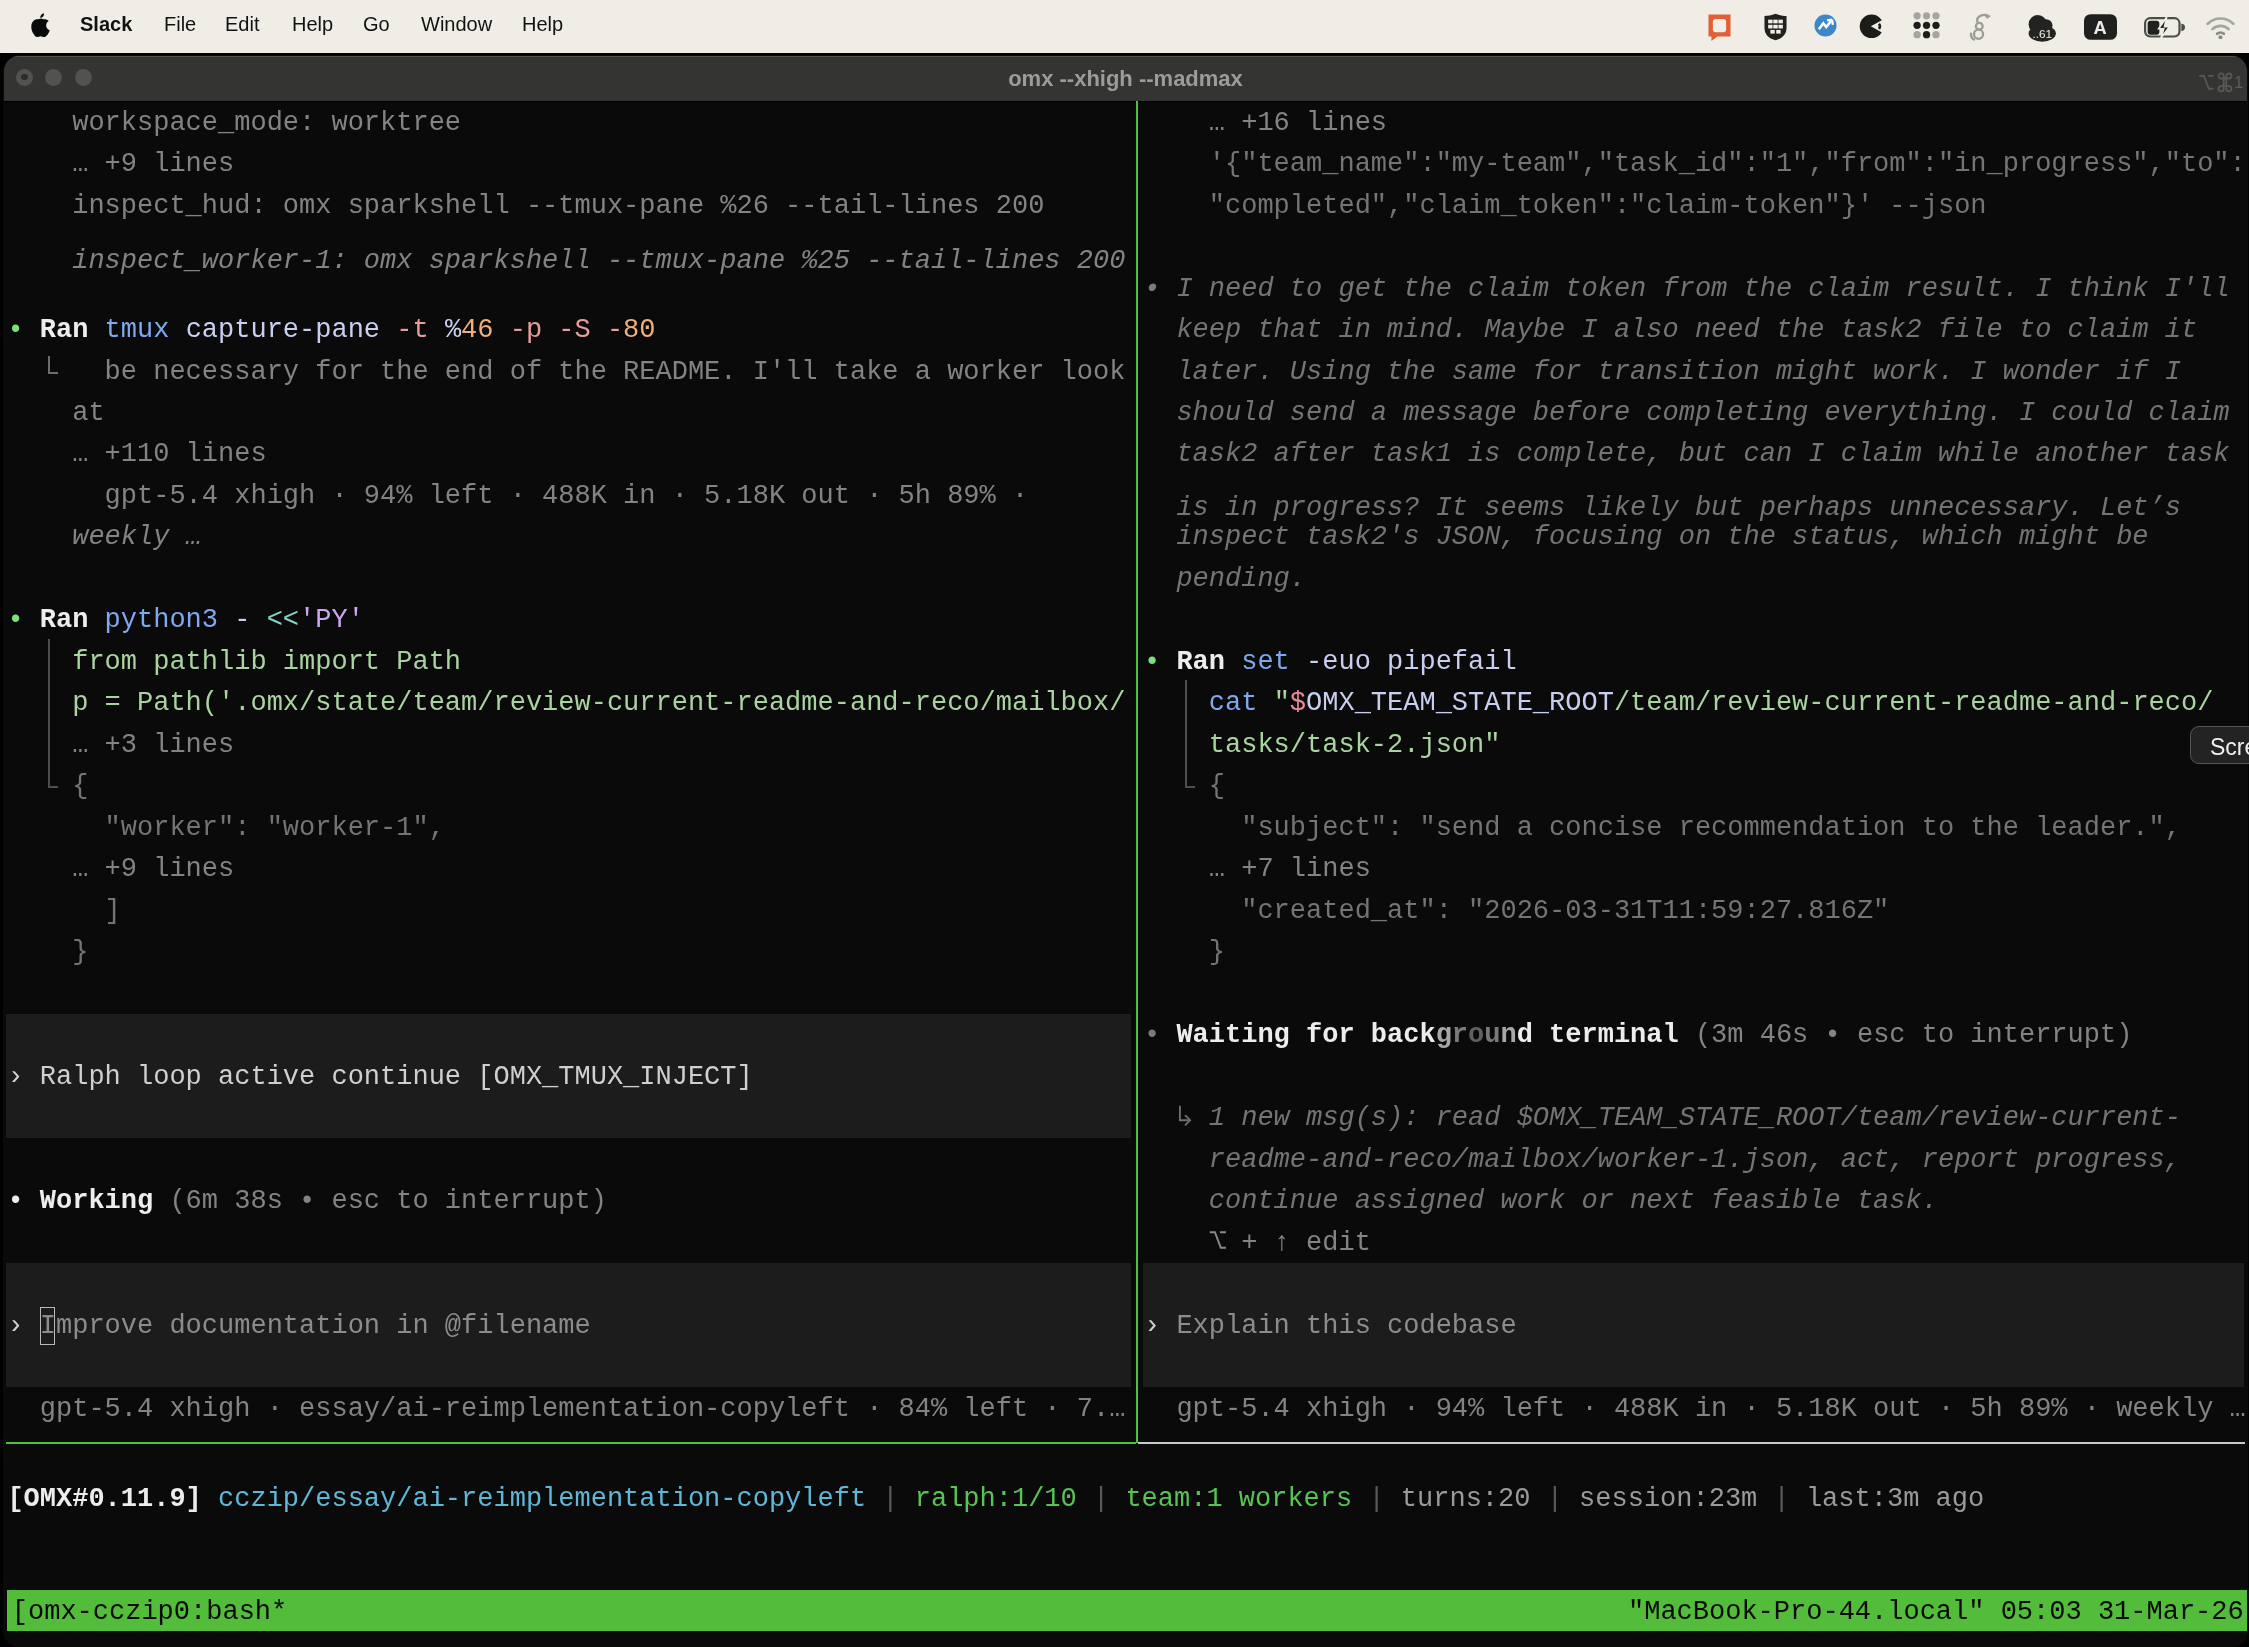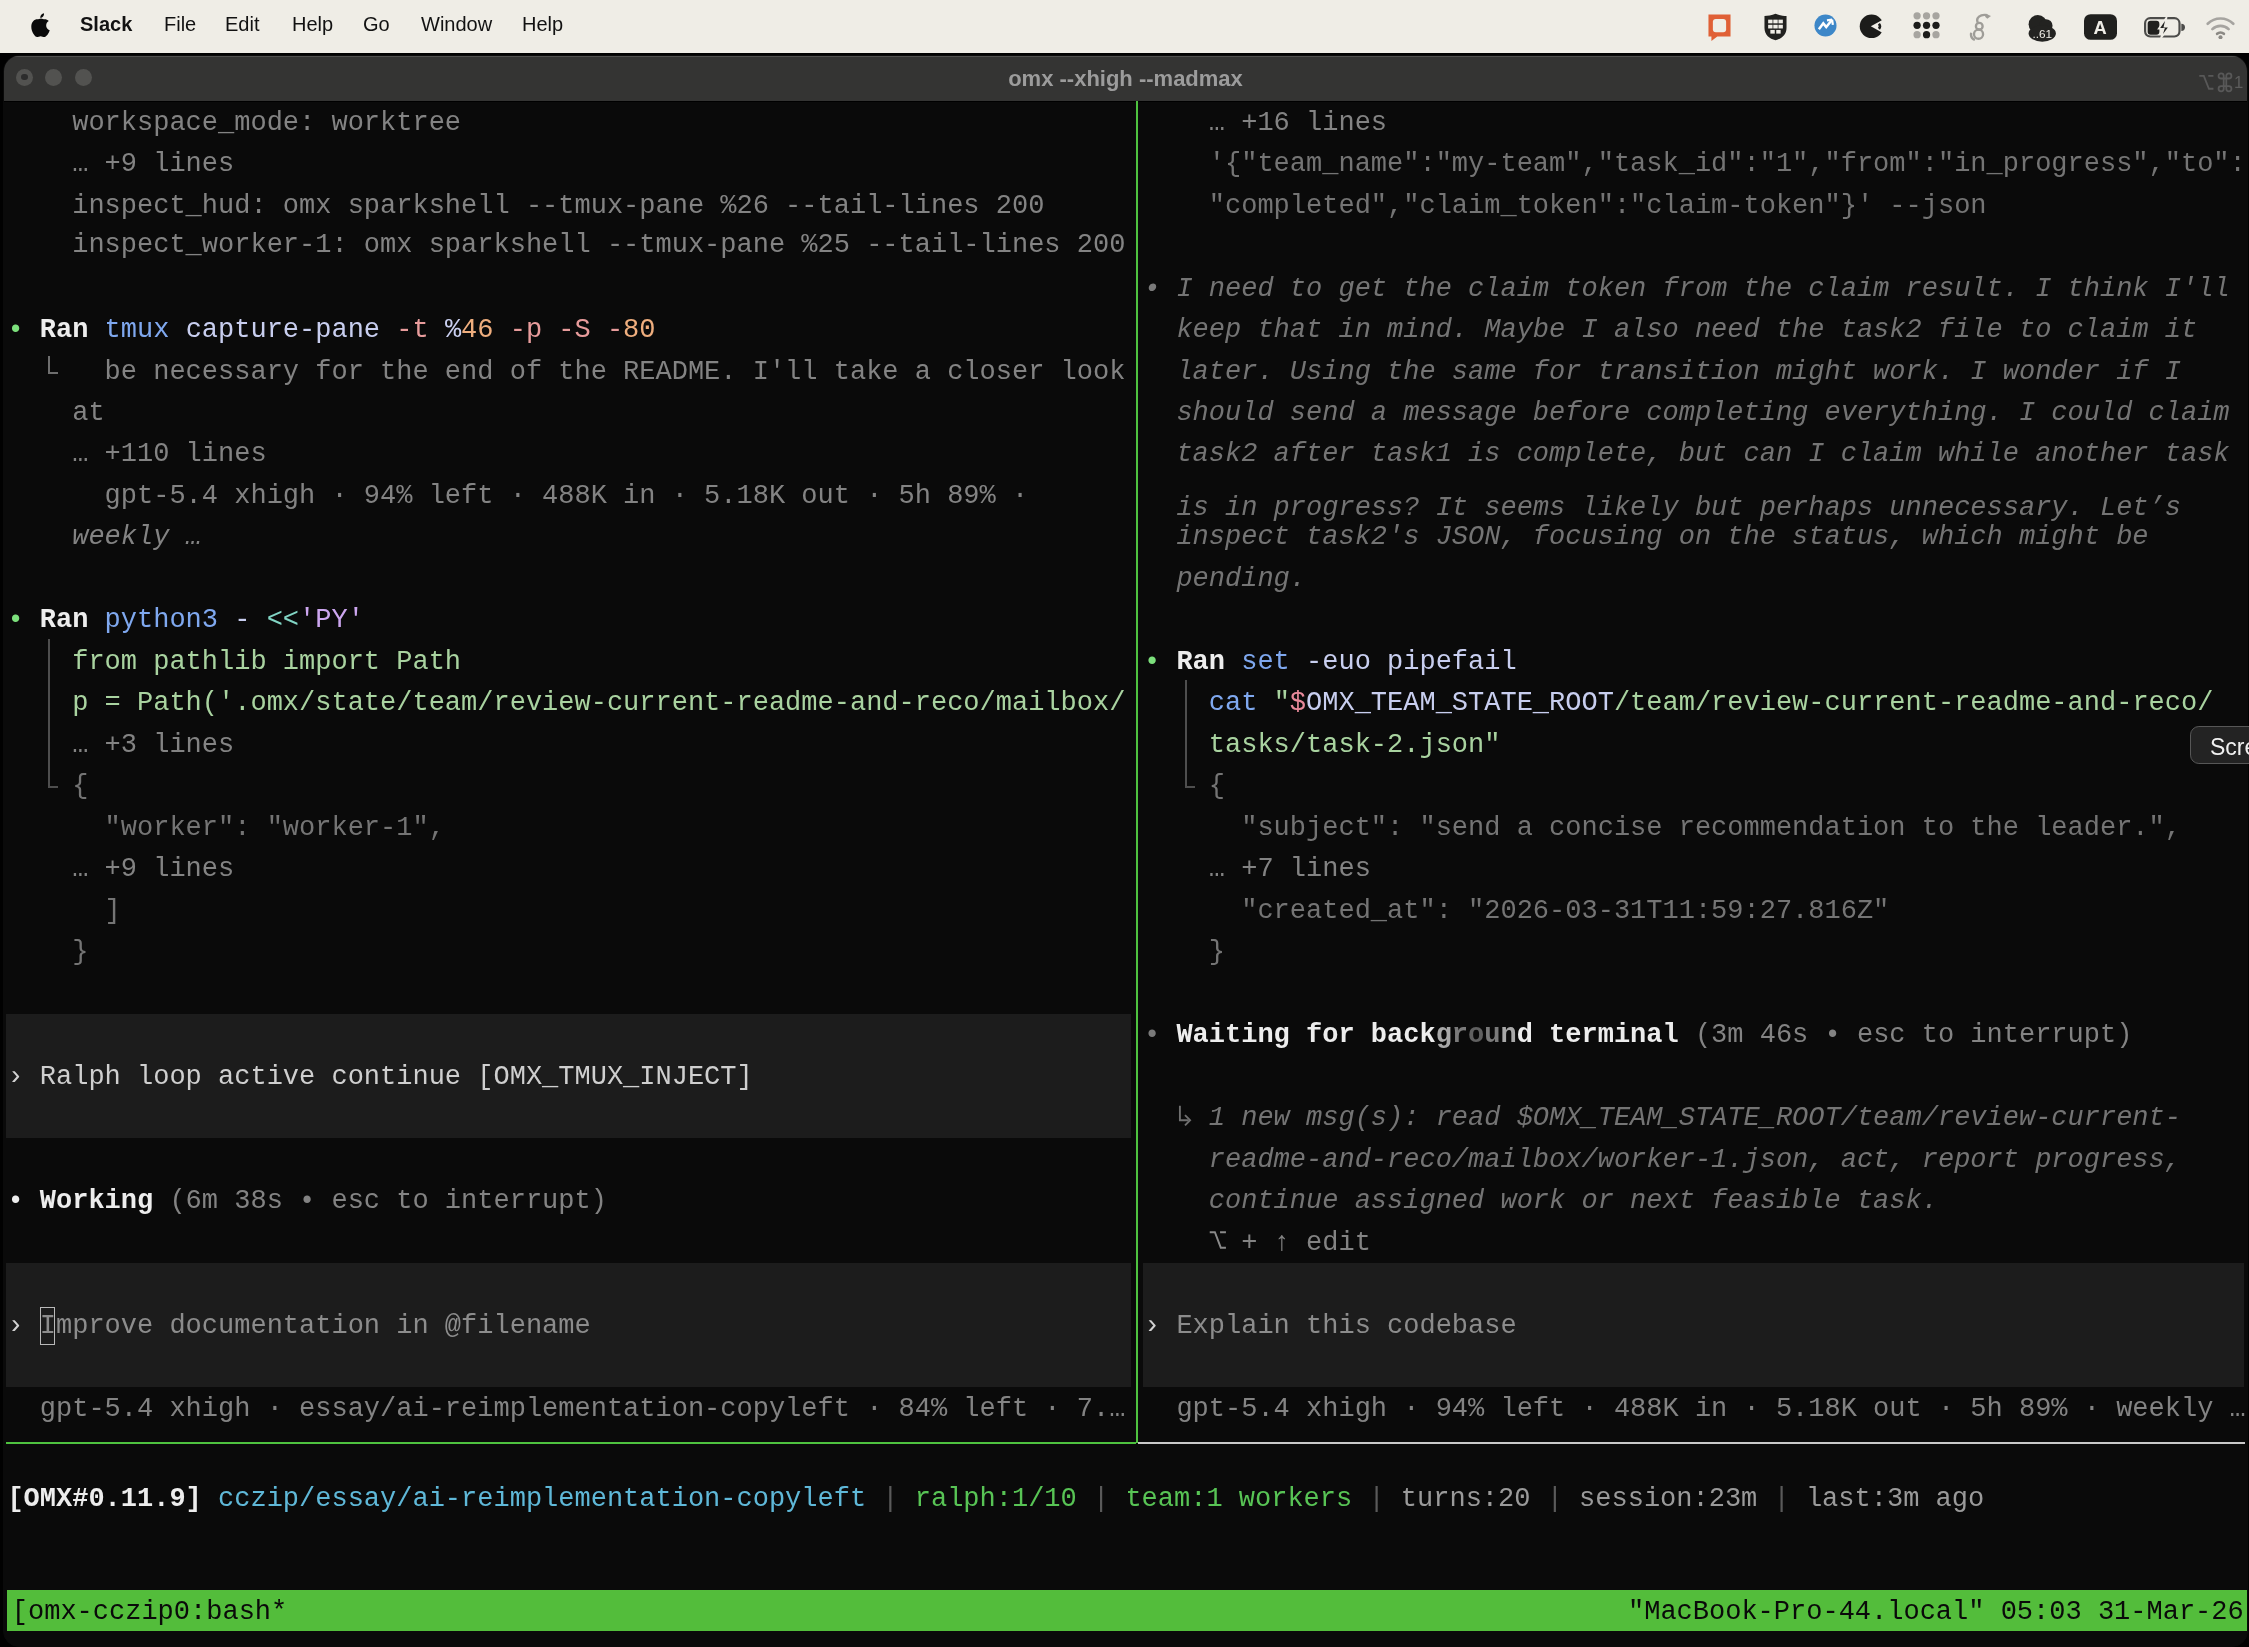--- a/index.html
+++ b/index.html
@@ -126,23 +126,23 @@
 
 <div style="position:absolute;left:48px;top:356px;width:1.5px;height:17.7px;background:#6e6e6e"></div>
 <div style="position:absolute;left:48px;top:372px;width:9.6px;height:1.5px;background:#6e6e6e"></div>
 <div style="position:absolute;left:48px;top:639px;width:1.5px;height:148px;background:#4e4e4e"></div>
 <div style="position:absolute;left:48px;top:786px;width:9.6px;height:1.5px;background:#4e4e4e"></div>
 <div style="position:absolute;left:1185px;top:680px;width:1.5px;height:107px;background:#4e4e4e"></div>
 <div style="position:absolute;left:1185px;top:786px;width:9.6px;height:1.5px;background:#4e4e4e"></div>
 <div class="ln" style="left:7.4px;top:103px;"><span class="g">    workspace_mode: worktree</span></div>
 <div class="ln" style="left:7.4px;top:144px;"><span class="g">    … +9 lines</span></div>
 <div class="ln" style="left:7.4px;top:186px;"><span class="g">    inspect_hud: omx sparkshell --tmux-pane %26 --tail-lines 200</span></div>
-<div class="ln" style="left:7.4px;top:225px;"><span class="g">    inspect_worker-1: omx sparkshell --tmux-pane %25 --tail-lines 200</span></div>
+<div class="ln" style="left:7.4px;top:241px;font-style:italic;"><span class="g">    inspect_worker-1: omx sparkshell --tmux-pane %25 --tail-lines 200</span></div>
 <div class="ln" style="left:7.4px;top:310px;"><span class="bgrn">•</span> <span class="w">Ran</span> <span class="blu">tmux</span> <span class="lav">capture-pane</span> <span class="pnk">-t</span> <span class="lav">%</span><span class="org">46</span> <span class="pnk">-p</span> <span class="pnk">-S</span> <span class="pnk">-</span><span class="org">80</span></div>
-<div class="ln" style="left:7.4px;top:352px;"><span class="g">      be necessary for the end of the README. I'll take a closer look</span></div>
+<div class="ln" style="left:7.4px;top:352px;"><span class="g">      be necessary for the end of the README. I'll take a worker look</span></div>
 <div class="ln" style="left:7.4px;top:393px;"><span class="g">    at</span></div>
 <div class="ln" style="left:7.4px;top:434px;"><span class="g">    … +110 lines</span></div>
 <div class="ln" style="left:7.4px;top:476px;"><span class="g">      gpt-5.4 xhigh · 94% left · 488K in · 5.18K out · 5h 89% ·</span></div>
 <div class="ln" style="left:7.4px;top:517px;font-style:italic;"><span class="g">    weekly …</span></div>
 <div class="ln" style="left:7.4px;top:600px;"><span class="bgrn">•</span> <span class="w">Ran</span> <span class="blu">python3</span> <span class="lav">-</span> <span class="tea">&lt;&lt;</span><span class="pur">'PY'</span></div>
 <div class="ln" style="left:7.4px;top:642px;"><span class="grn">    from pathlib import Path</span></div>
 <div class="ln" style="left:7.4px;top:683px;"><span class="grn">    p = Path('.omx/state/team/review-current-readme-and-reco/mailbox/</span></div>
 <div class="ln" style="left:7.4px;top:725px;"><span class="g">    … +3 lines</span></div>
 <div class="ln" style="left:7.4px;top:766px;"><span class="g2">    {</span></div>
 <div class="ln" style="left:7.4px;top:808px;"><span class="g2">      "worker": "worker-1",</span></div>

